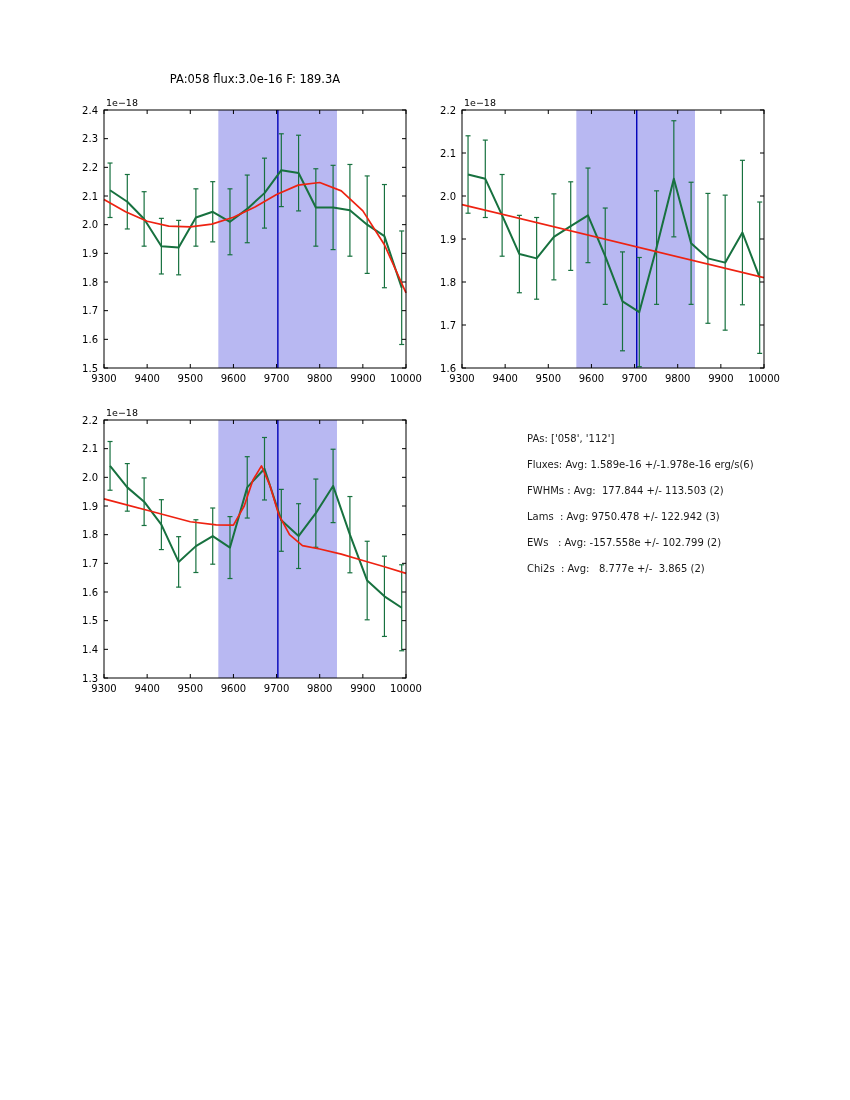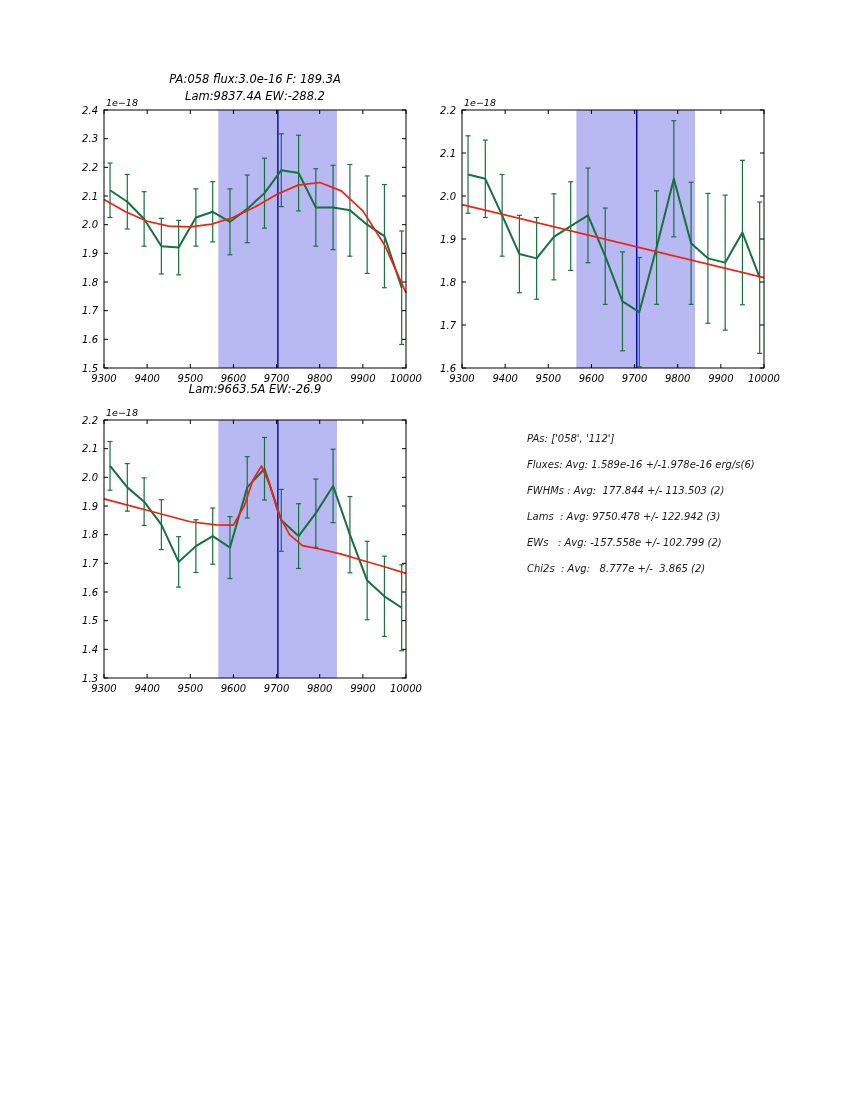--- a/index.html
+++ b/index.html
@@ -1,39 +1,37 @@
 <!DOCTYPE html>
 <html><head>
 <meta charset="utf-8">
 <style>
   html,body{margin:0;padding:0;background:#ffffff;}
   .page{position:relative;width:850px;height:964px;background:#ffffff;overflow:hidden;
-        font-family:"DejaVu Sans","Liberation Sans",sans-serif;color:#000;font-style:italic;}
+        font-family:"DejaVu Sans","Liberation Sans",sans-serif;color:#000;}
   .plot{position:absolute;width:396px;height:300px;}
   .plot svg{position:absolute;left:0;top:0;}
   .title{position:absolute;width:302px;text-align:center;font-size:11.5px;line-height:17px;color:#000;}
   .stats{position:absolute;}
   .stat-line{font-size:10px;line-height:12px;margin:0 8px 14px 0;white-space:pre;color:#1a1a1a;}
   svg text{font-family:"DejaVu Sans","Liberation Sans",sans-serif;fill:#000;}
   svg .tick{font-size:10px;}
   svg .offset{font-size:9.5px;}
 </style>
 </head>
 <body>
 
 <div class="page">
 
   <div class="title" style="left:104px;top:71px">
     <div>PA:058 flux:3.0e-16 F: 189.3A</div>
-    <div>Lam:9837.4A EW:-288.2</div>
   </div>
 
 
   <div class="title" style="left:104px;top:381px">
-    <div>Lam:9663.5A EW:-26.9</div>
   </div>
 
   <div class="plot" style="left:60px;top:96px">
       <svg width="396" height="300">
         <rect x="158.32857142857142" y="14" width="118.64285714285717" height="258" fill="#b8b8f2"></rect>
         <line x1="217.8657142857143" y1="14" x2="217.8657142857143" y2="272" stroke="#0000b8" stroke-width="1.4"></line>
         <line x1="50.04" y1="67.03333333333322" x2="50.04" y2="121.50000000000003" stroke="#17713f" stroke-width="1.2"></line>
         <line x1="47.54" y1="67.03333333333322" x2="52.54" y2="67.03333333333322" stroke="#17713f" stroke-width="1.2"></line>
         <line x1="47.54" y1="121.50000000000003" x2="52.54" y2="121.50000000000003" stroke="#17713f" stroke-width="1.2"></line>
         <line x1="67.29714285714286" y1="78.49999999999991" x2="67.29714285714286" y2="132.9666666666666" stroke="#17713f" stroke-width="1.2"></line>

